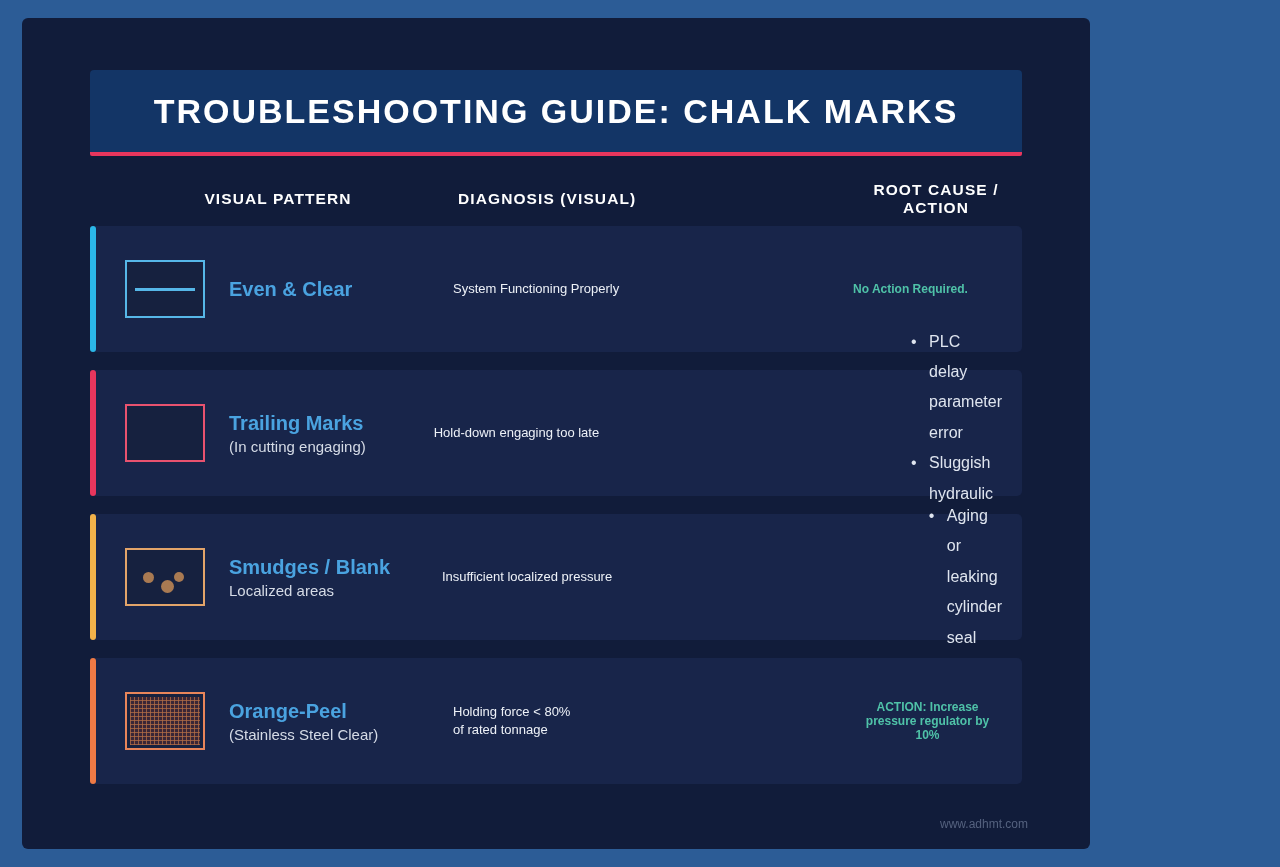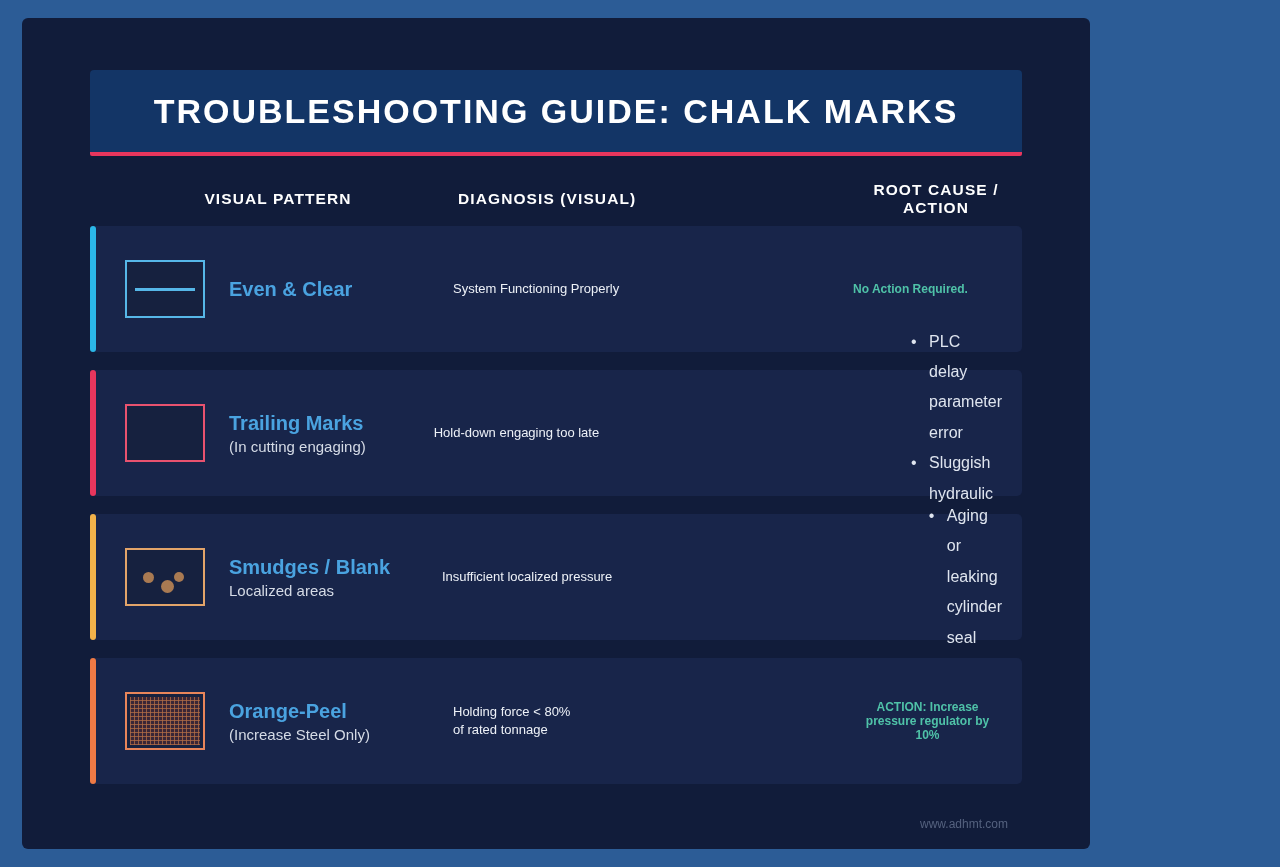--- a/index.html
+++ b/index.html
@@ -184,21 +184,21 @@
     content: "\2022";
     position: absolute;
     left: 0;
     color: #dfe5ef;
   }
   .bullets.indent { margin-left: 100px; }
   .bullets.indent2 { margin-left: 100px; }
 
   .footer {
     position: absolute;
-    right: 82px;
+    right: 62px;
     bottom: 18px;
     color: #55627f;
     font-size: 12px;
   }
 </style>
 </head>
 <body>
 
 <div class="page">
   <div class="board">
@@ -280,21 +280,21 @@
       </div>
 
       <div class="row">
         <div class="accent" style="background:#ef7a45"></div>
         <div class="cell-visual">
           <div class="swatch" style="border-color:#e8855a">
             <div class="orange-peel-fill"></div>
           </div>
           <div class="visual-text">
             <div class="visual-title">Orange-Peel</div>
-            <div class="visual-sub">(Increase Steel Only)</div>
+            <div class="visual-sub">(Stainless Steel Clear)</div>
           </div>
         </div>
         <div class="cell-diag">
           <span>Holding force &lt; 80%</span>
           <span class="l2">of rated tonnage</span>
         </div>
         <div class="cell-root">
           <div class="root-note center">ACTION: Increase pressure regulator by 10%</div>
         </div>
       </div>

